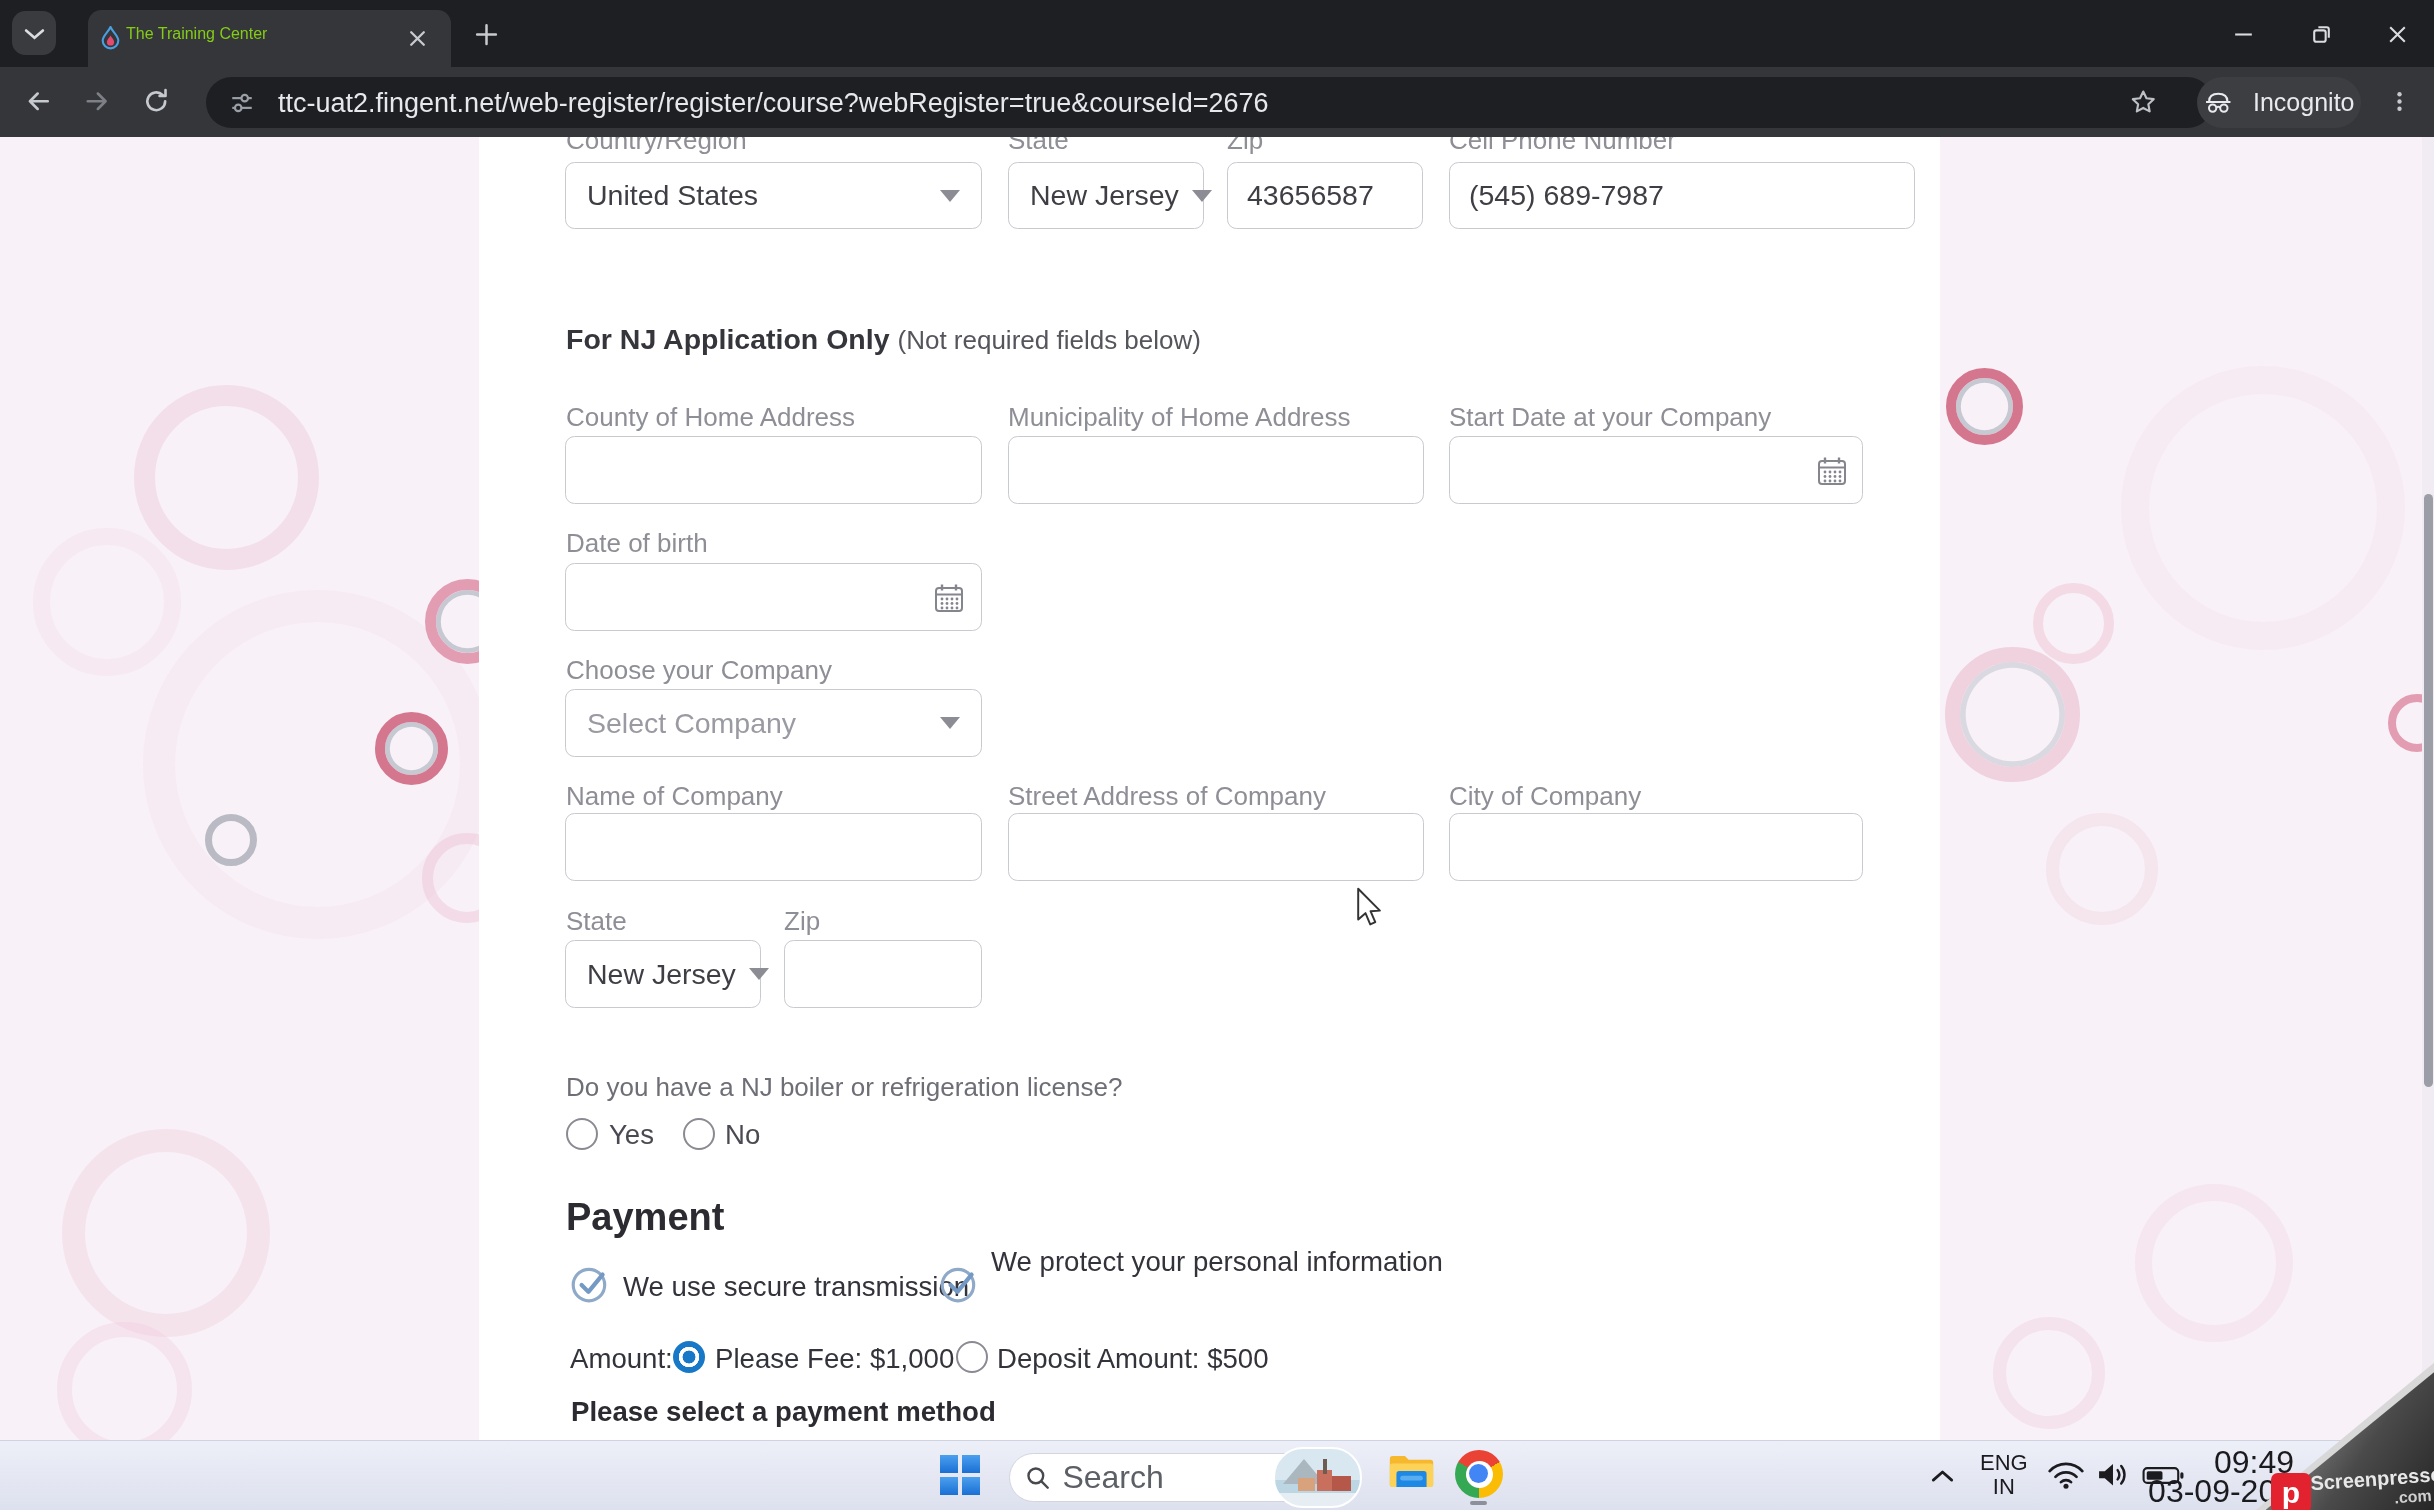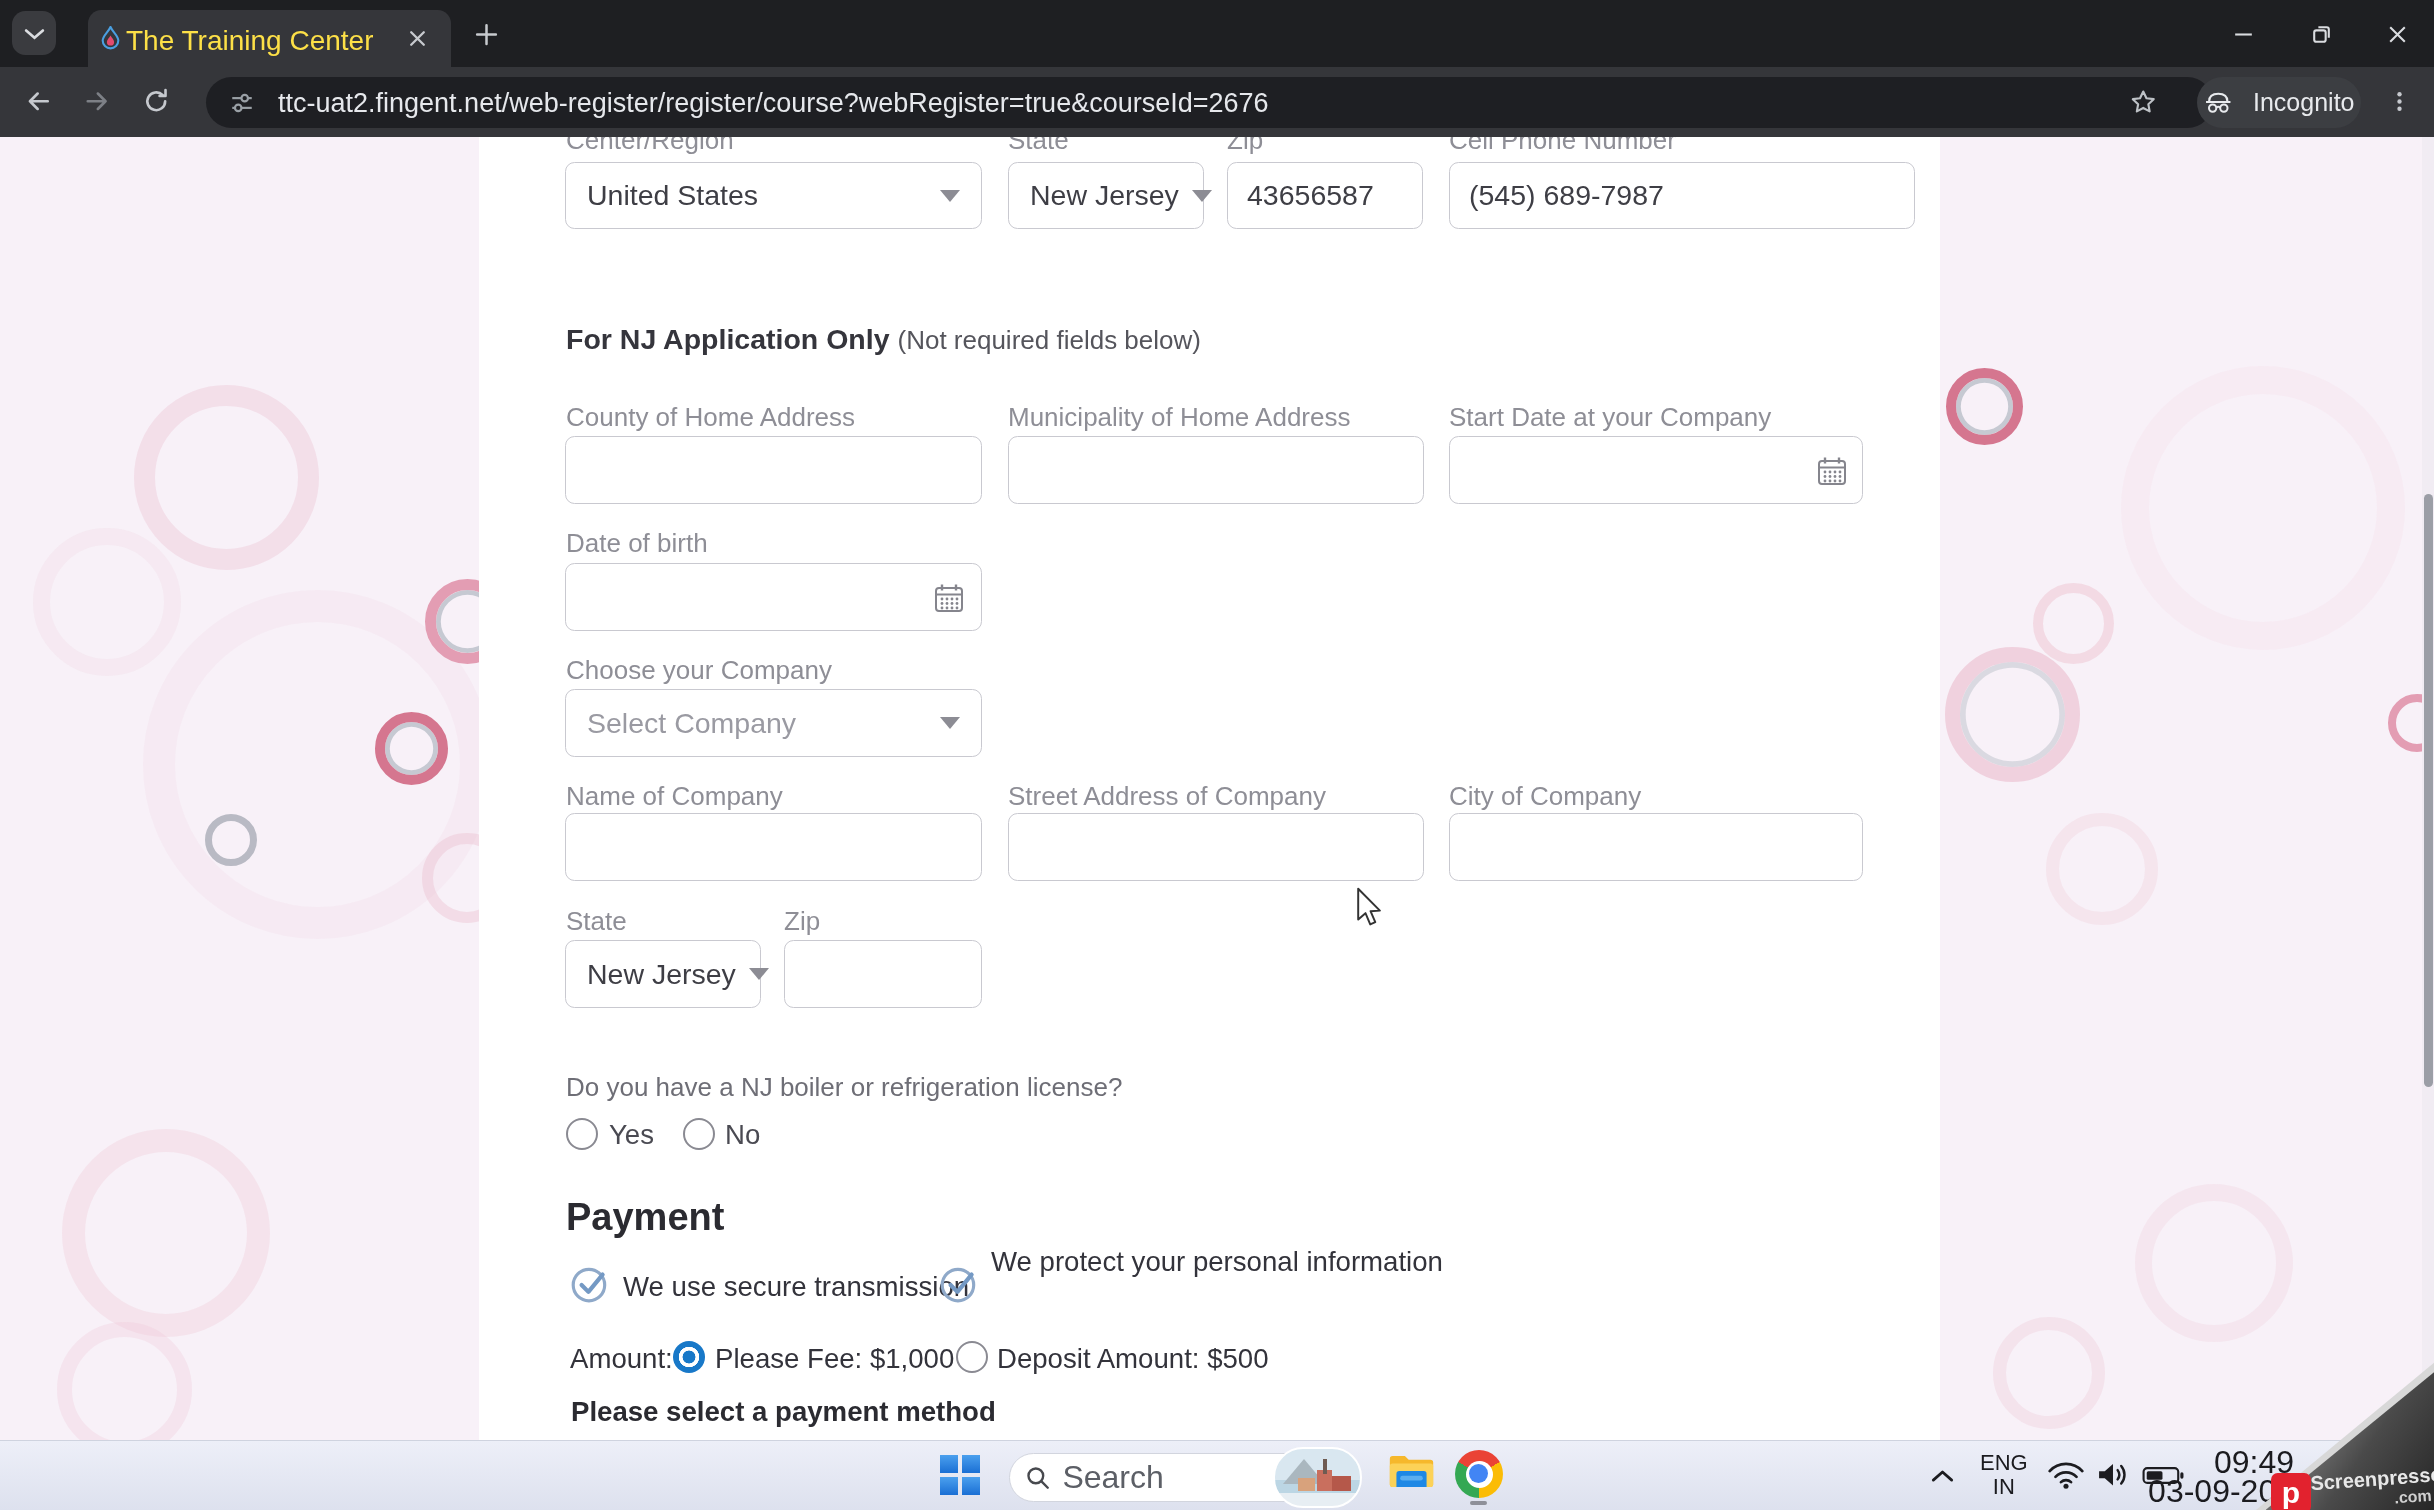--- a/index.html
+++ b/index.html
@@ -20,21 +20,21 @@
   .cal{position:absolute;}
   .radio{position:absolute;width:32px;height:32px;border-radius:50%;border:2.9px solid #8a8a92;background:#fff;box-sizing:border-box;}
   .radio.on{border:none;background:radial-gradient(circle,#1878c8 0 6.2px,#ffffff 6.7px 10px,#1878c8 10.5px 16px);}
   .rlabel{position:absolute;color:#4a4a52;font-size:27.6px;line-height:32px;white-space:nowrap;}
   .dark{color:#33333b;}
   
   .chrome{position:absolute;left:0;top:0;width:2435px;height:137px;z-index:10;}
   .tabstrip{position:absolute;left:0;top:0;width:2435px;height:67px;background:#1e1f22;}
   .toolbar{position:absolute;left:0;top:67px;width:2435px;height:70px;background:#35363a;}
   .tab{position:absolute;left:88px;top:9.5px;width:363px;height:57px;background:#35363a;border-radius:13.3px 13.3px 0 0;}
-  .tabtitle{position:absolute;left:38px;top:15px;color:#fde047;font-size:28px;white-space:nowrap;max-width:266px;overflow:hidden;}
+  .tabtitle{position:absolute;left:38px;top:15px;color:#84cc16;font-size:16px;white-space:nowrap;max-width:266px;overflow:hidden;}
   .chrome svg{display:block;}
   .omni{position:absolute;left:206px;top:9.5px;width:2007px;height:51px;border-radius:26px;background:#1e1f23;}
   .urltext{position:absolute;left:72px;top:11.4px;color:#e6e8ec;font-size:27px;white-space:nowrap;}
   .chip{position:absolute;left:2197px;top:9.5px;width:164px;height:51px;border-radius:26px;background:#3c3e42;display:flex;align-items:center;justify-content:center;gap:21px;}
   .chip span{color:#e8eaed;font-size:25px;}
   .navbtn{position:absolute;top:84px;width:42px;height:42px;display:flex;align-items:center;justify-content:center;}
   
   .sb-track{position:absolute;right:0;top:137px;width:13.3px;height:1303px;background:#f1ecf3;z-index:9;}
   .sb-thumb{position:absolute;right:1.9px;top:357px;width:9.5px;height:593px;background:#9b9ea6;border-radius:4.8px;}
   
@@ -85,21 +85,21 @@
     <div class="ring" style="left:1945px;top:647px;width:105px;height:105px;border:15px solid rgba(230,170,190,.45);box-shadow:inset 0 0 0 5.7px rgba(198,201,210,.6);"></div>
     <div class="ring" style="left:2388px;top:694px;width:42px;height:42px;border:8.6px solid #e39db3;"></div>
     <div class="ring" style="left:2046px;top:813px;width:86px;height:86px;border:13.3px solid rgba(240,205,218,.35);"></div>
     <div class="ring" style="left:2135px;top:1184px;width:124px;height:124px;border:17px solid rgba(240,205,218,.3);"></div>
     <div class="ring" style="left:1993px;top:1317px;width:86px;height:86px;border:13.3px solid rgba(238,200,214,.35);"></div>
     <div class="panel"></div>
   </div>
 
   <div>
 
-    <div class="lbl" style="left:566px;top:126px;">Center/Region</div>
+    <div class="lbl" style="left:566px;top:126px;">Country/Region</div>
     <div class="lbl" style="left:1008px;top:126px;">State</div>
     <div class="lbl" style="left:1227px;top:126px;">Zip</div>
     <div class="lbl" style="left:1449px;top:126px;">Cell Phone Number</div>
 
     <div class="field select" style="left:565px;top:162px;width:417px;height:67px;">
       <span class="val">United States</span>
       <span class="caret"></span>
     </div>
     <div class="field select" style="left:1008px;top:162px;width:196px;height:67px;">
       <span class="val">New Jersey</span>

